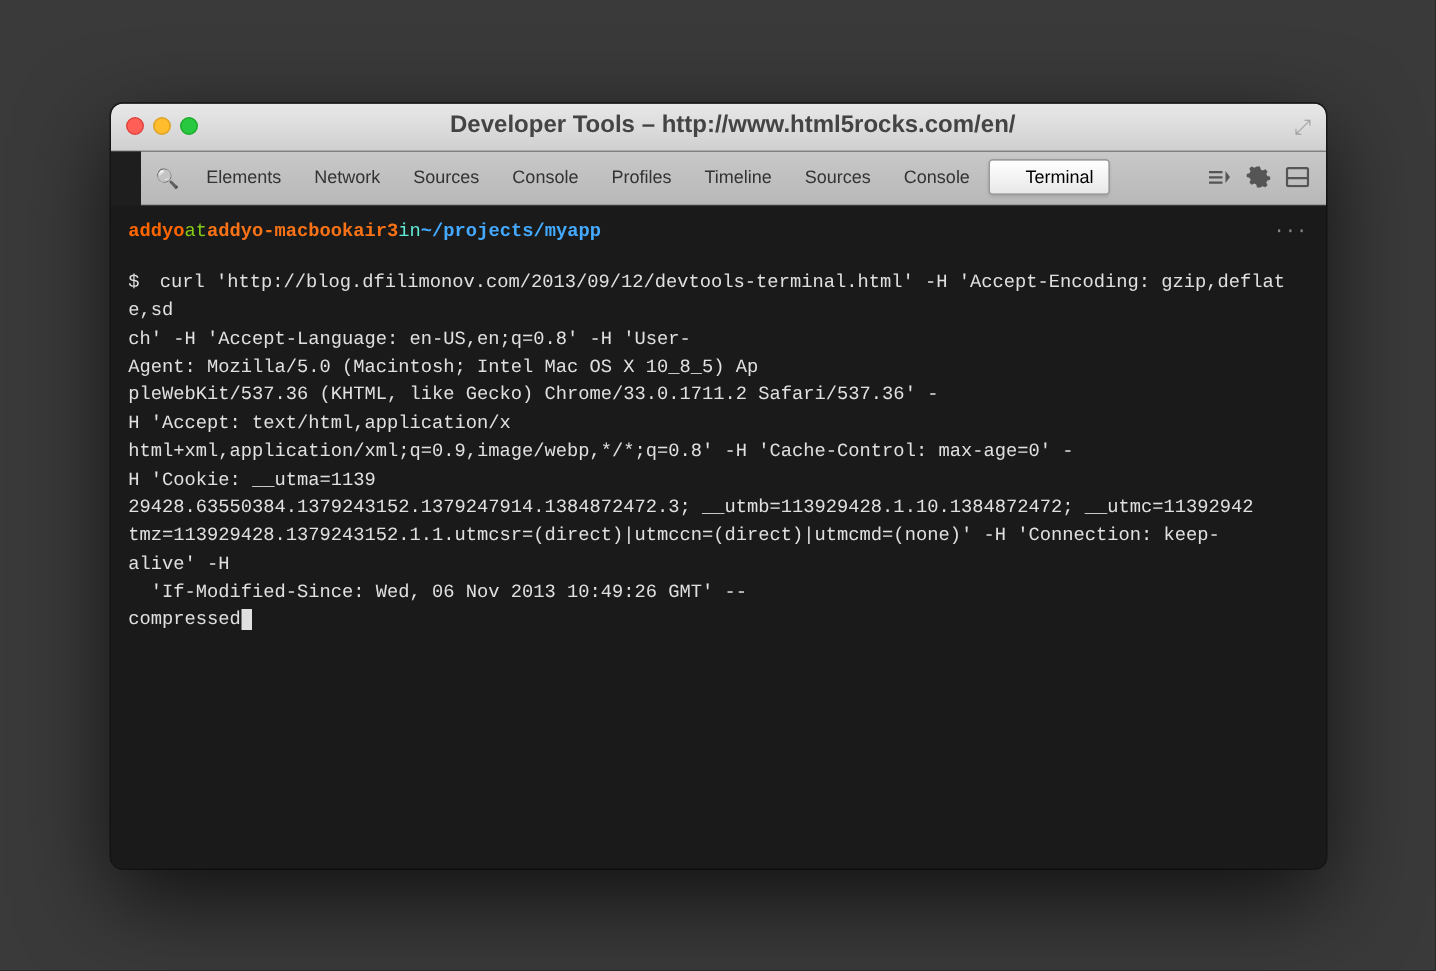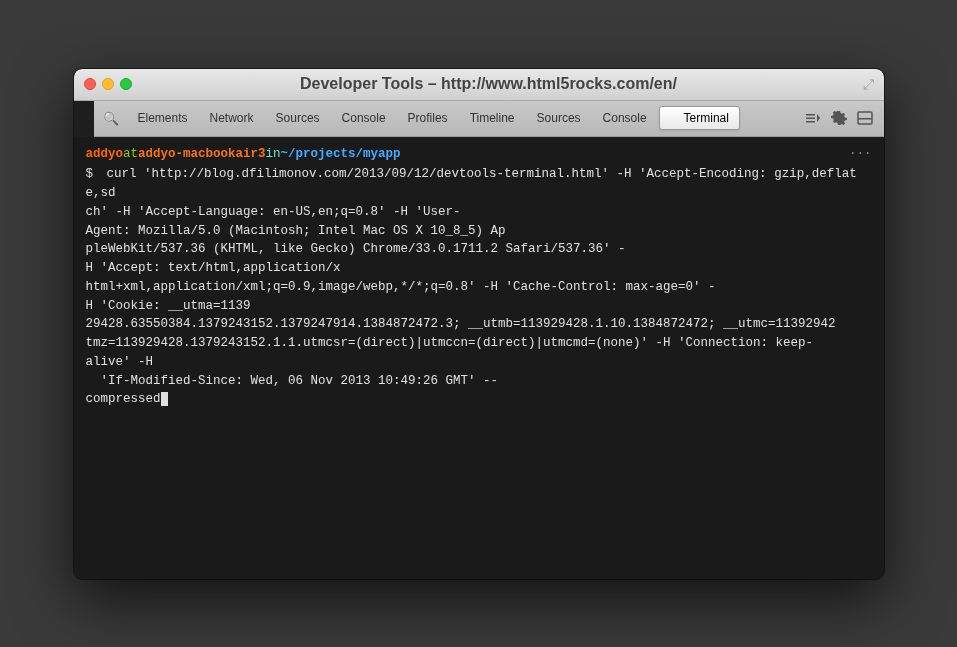--- a/index.html
+++ b/index.html
@@ -162,21 +162,21 @@
       font-size: 12.5px;
       line-height: 1.5;
       color: #e0e0e0;
       overflow-y: auto;
       overflow-x: hidden;
     }
 
     .prompt-line {
       display: flex;
       flex-wrap: wrap;
-      margin-bottom: 2px;
+      margin-bottom: 16px;
     }
 
     .prompt-user {
       color: #ff6600;
       font-weight: bold;
     }
 
     .prompt-at {
       color: #84cc16;
     }

